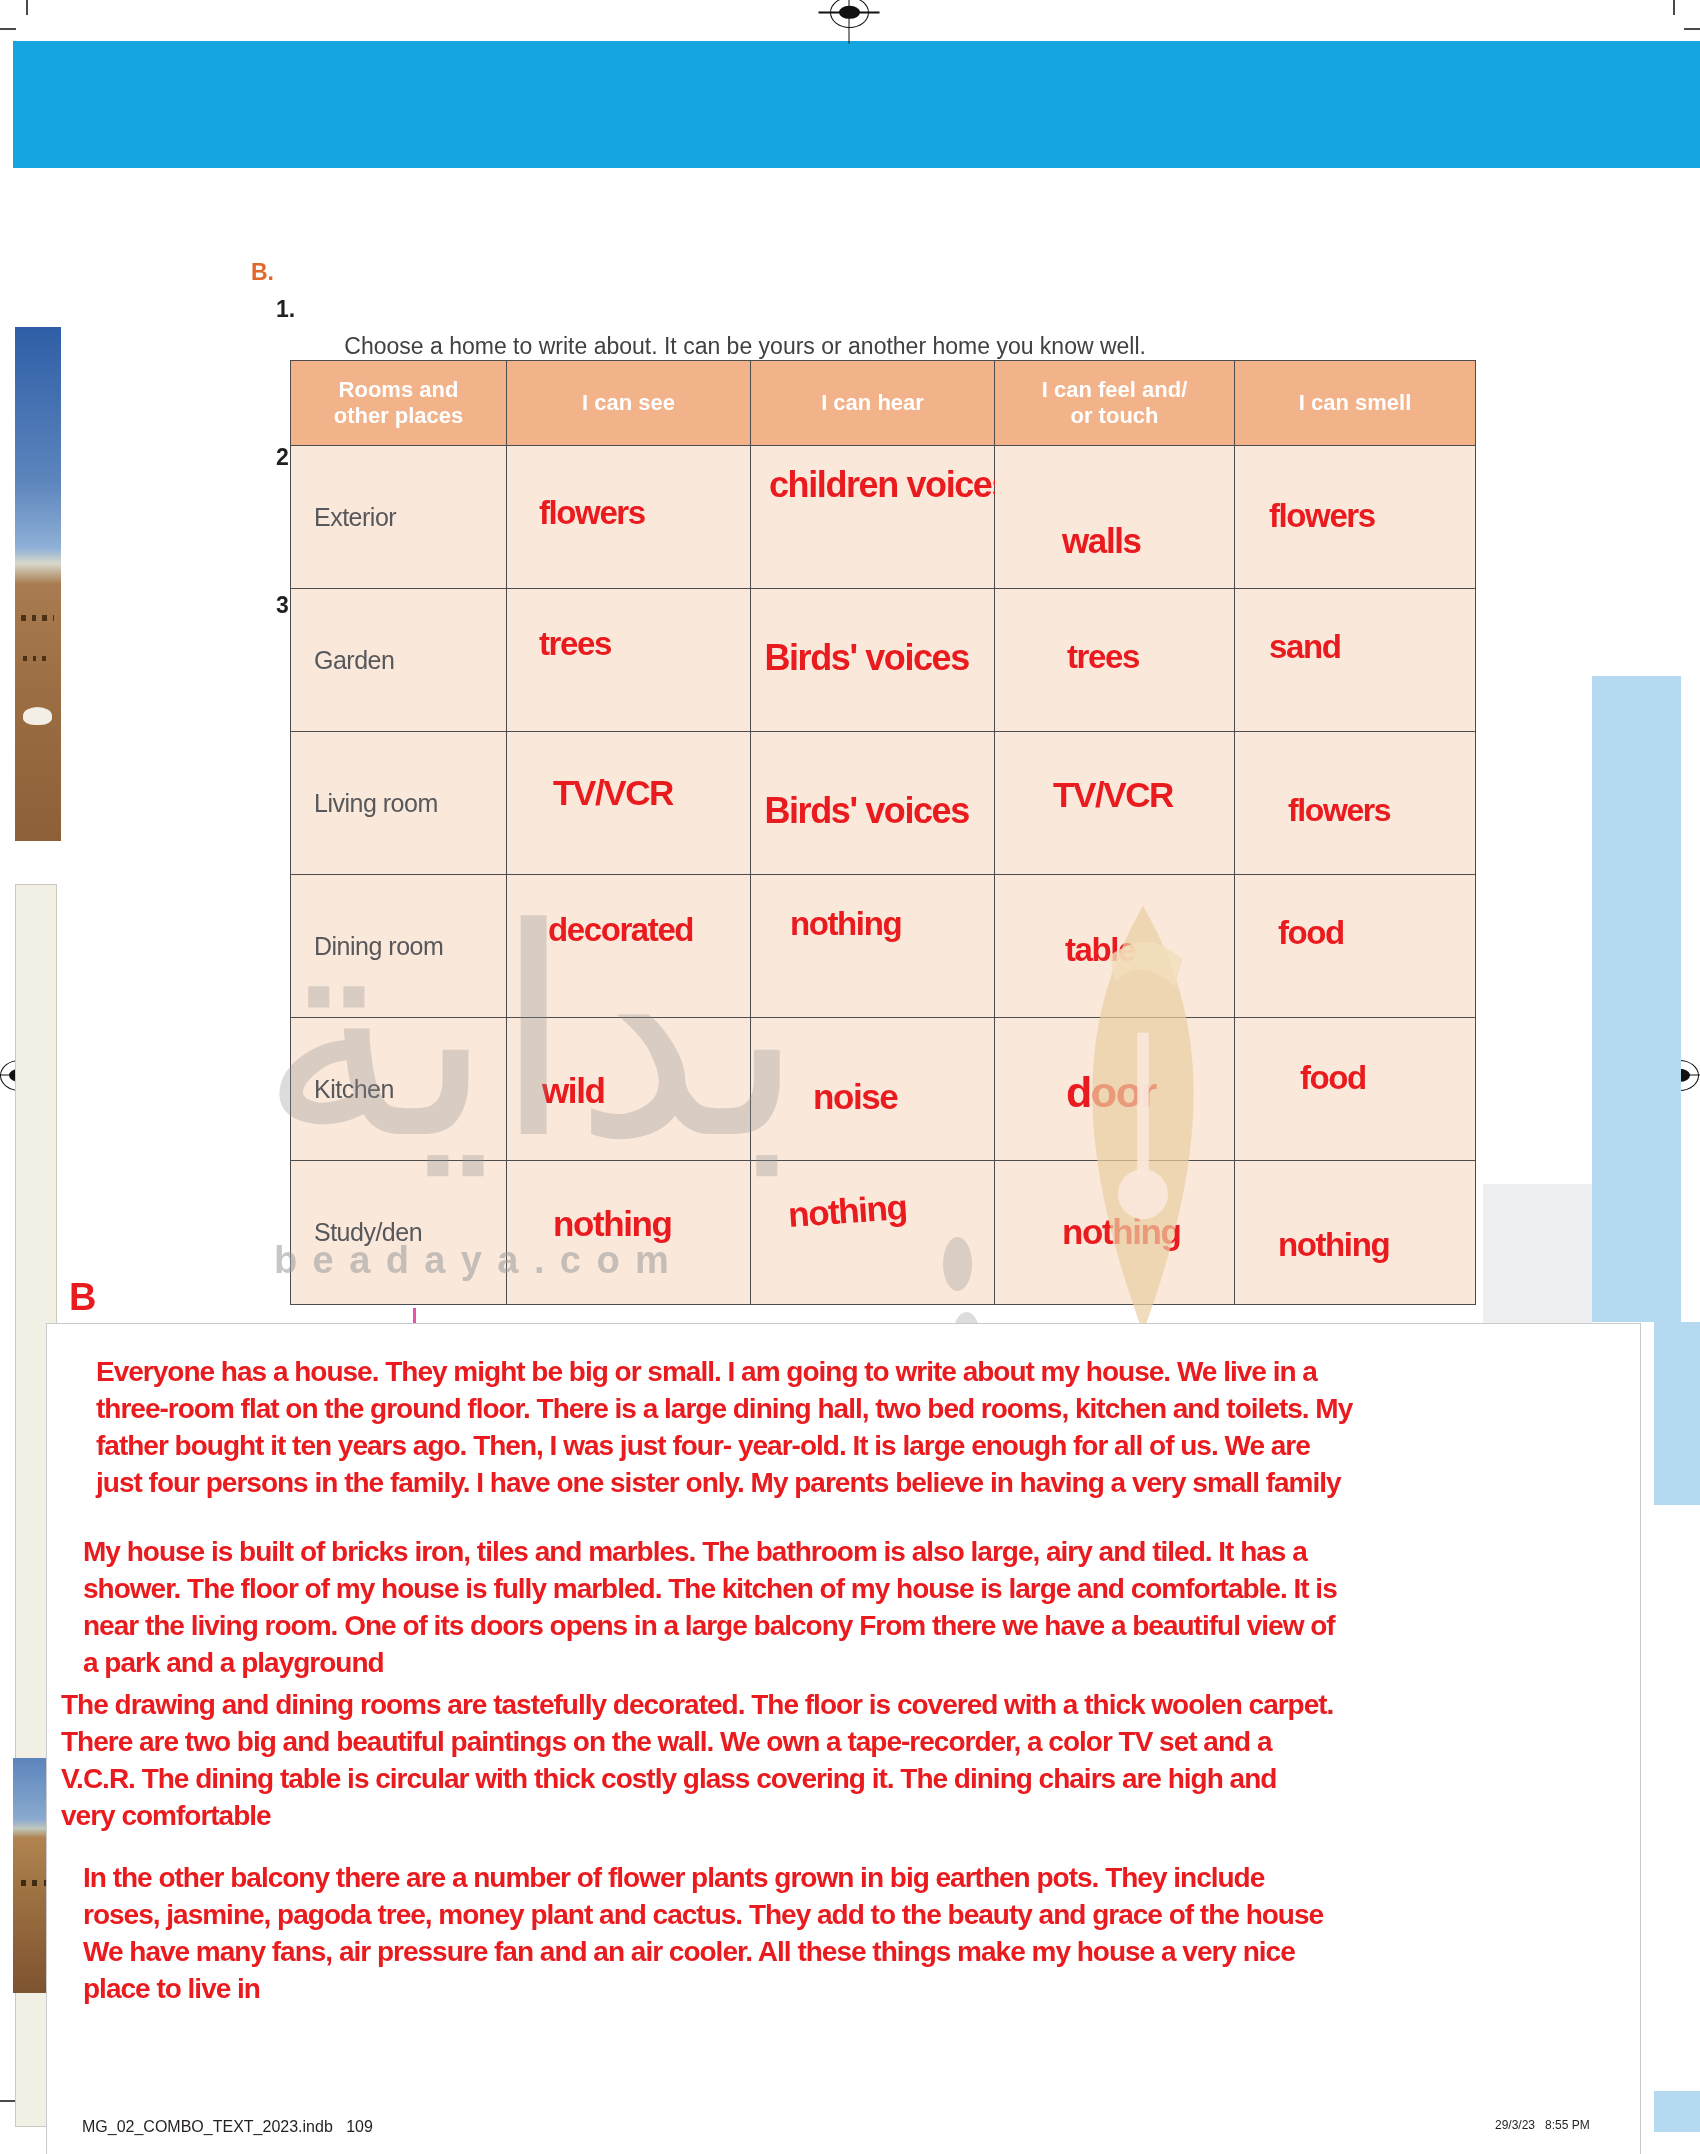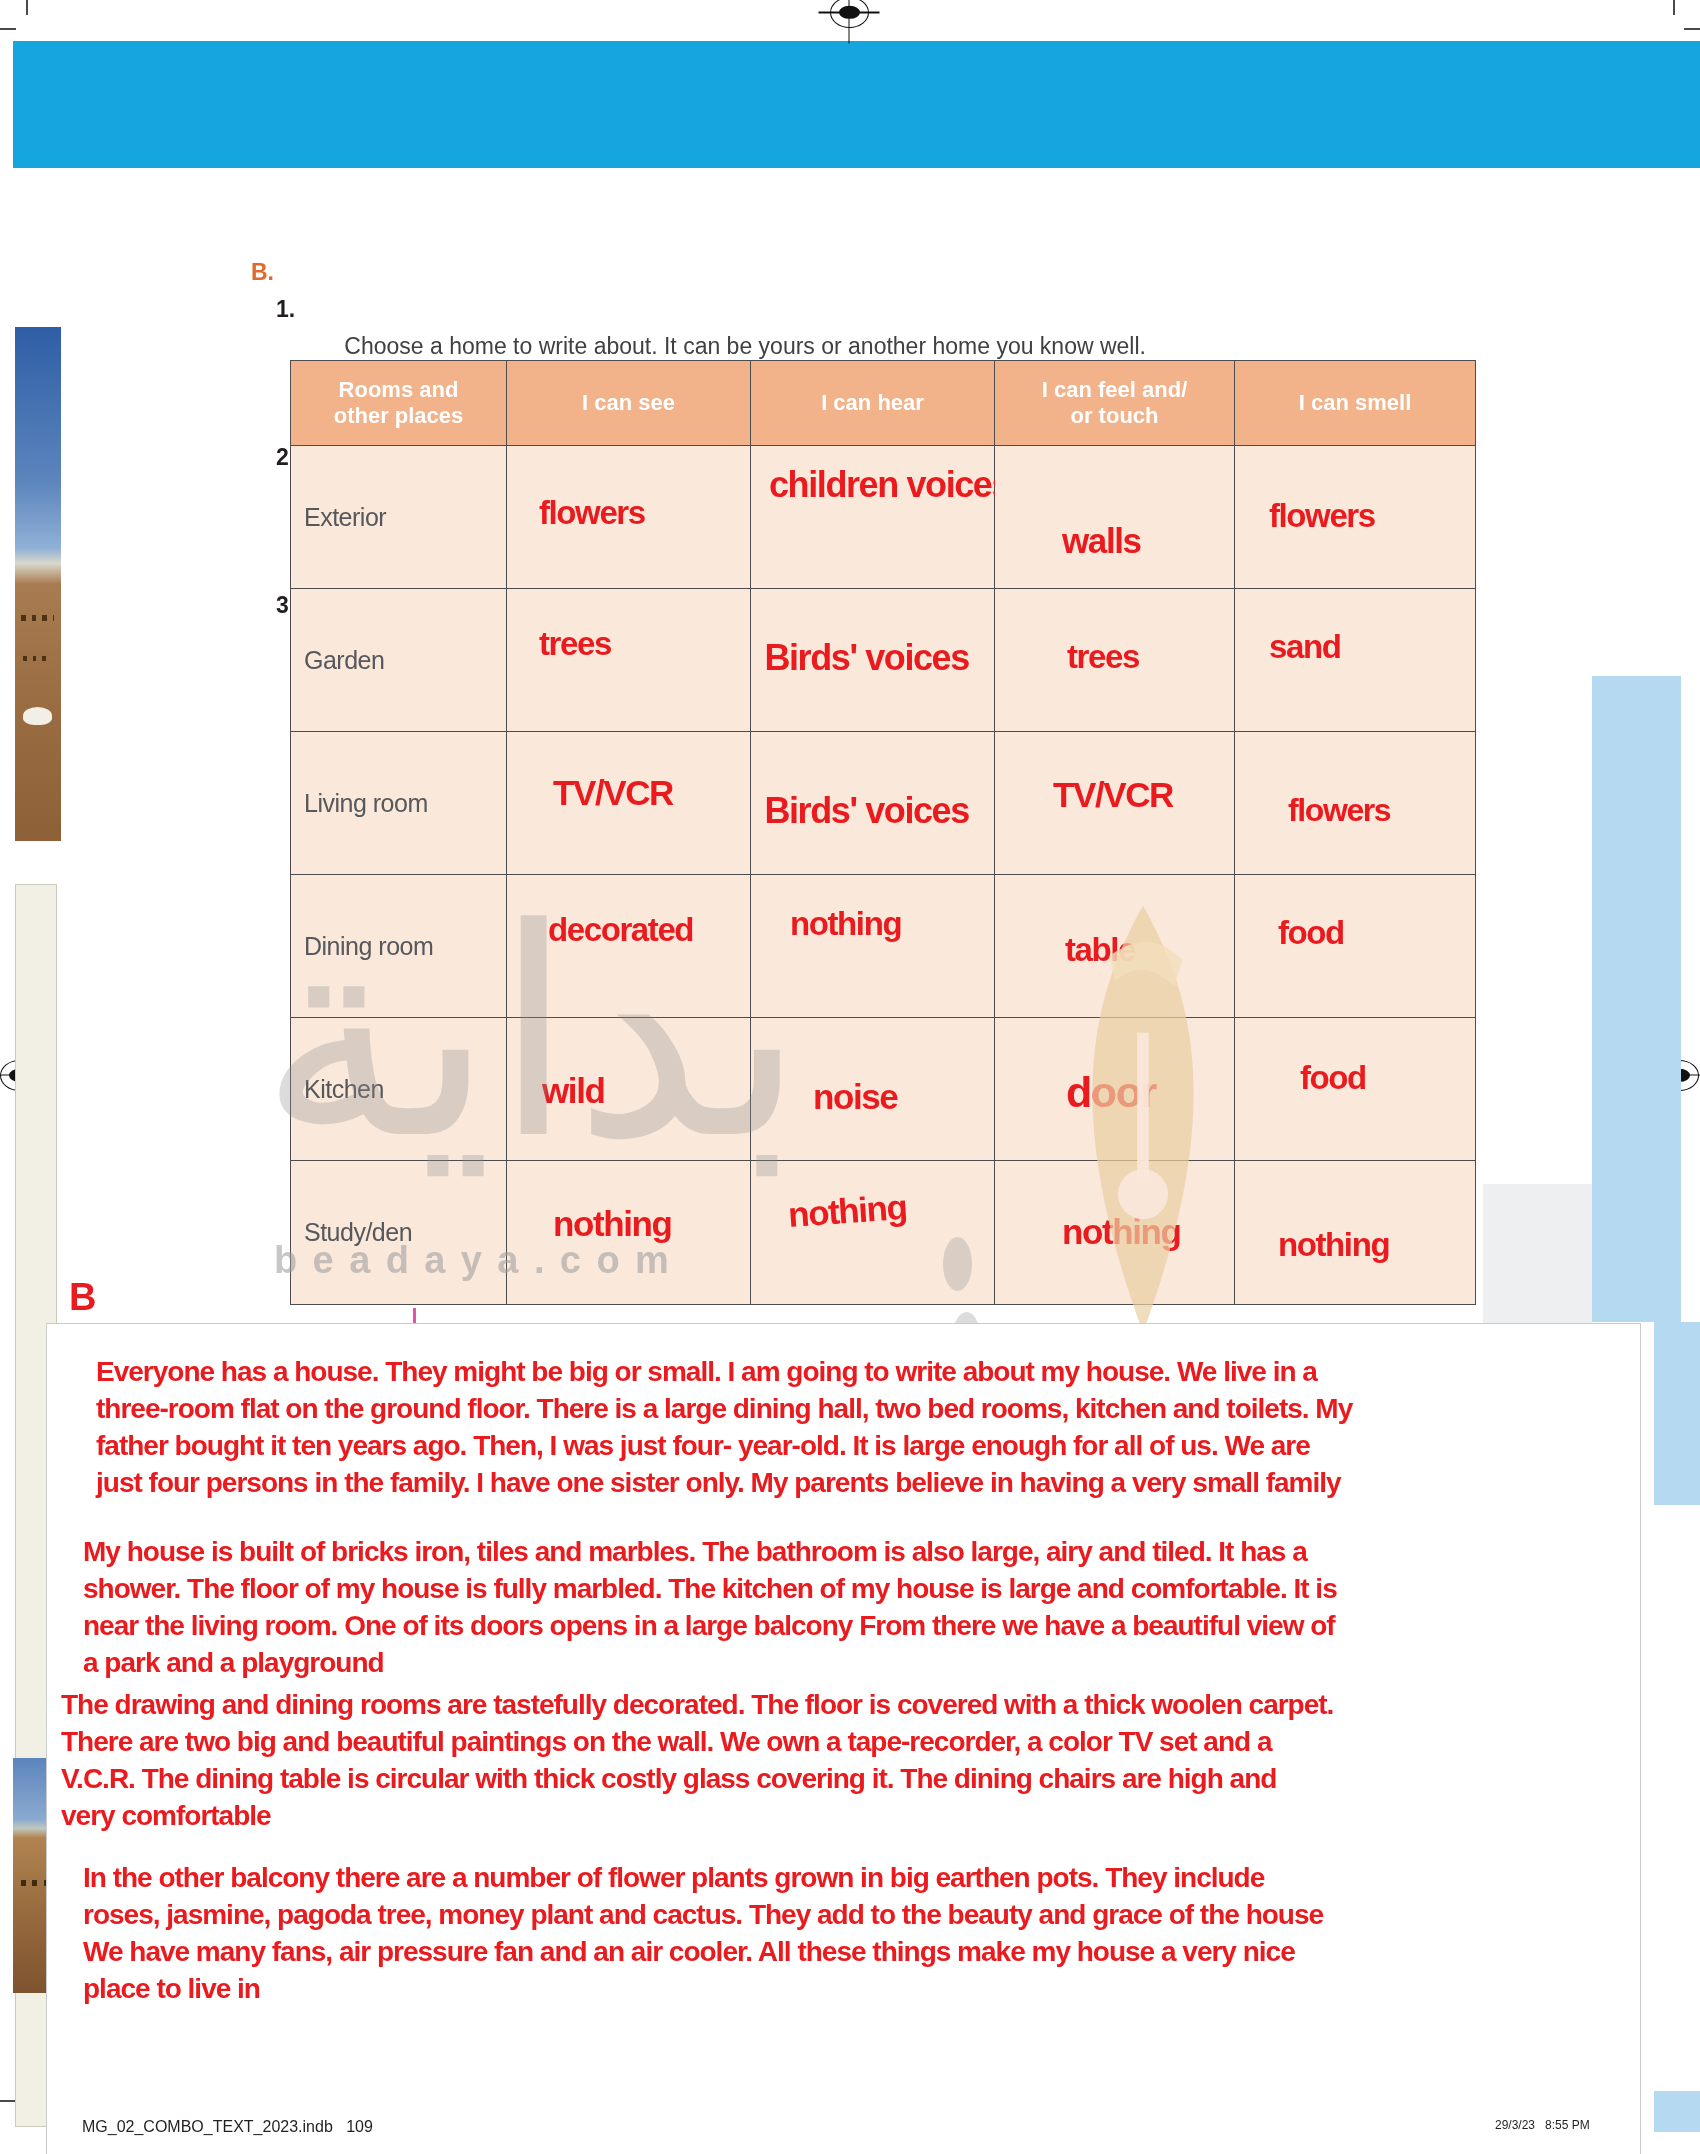--- a/index.html
+++ b/index.html
@@ -49,21 +49,21 @@
   .notes-table{position:absolute;left:290px;top:360px;display:grid;
       grid-template-columns:216px 244px 244px 240px 240px;
       grid-template-rows:85px repeat(6,143px);
       border:1.9px solid #4d4d4f;box-sizing:border-box;}
   .cell{border-right:1.9px solid #4d4d4f;border-bottom:1.9px solid #4d4d4f;box-sizing:border-box;position:relative;}
   .cell.lc{border-right:none;}
   .cell.lr{border-bottom:none;}
   .hcell{background:#F2B28A;color:#ffffff;font-weight:700;font-size:22px;line-height:26px;
          display:flex;align-items:center;justify-content:center;text-align:center;white-space:pre-line;}
   .bcell{background:#FAE8DB;}
-  .roomcell{display:flex;align-items:center;padding-left:13px;color:#57585B;font-size:25px;letter-spacing:-0.5px;}
+  .roomcell{display:flex;align-items:center;padding-left:23px;color:#57585B;font-size:25px;letter-spacing:-0.5px;}
   .val{position:absolute;color:#EA1B1E;font-weight:bold;white-space:nowrap;letter-spacing:-1.4px;line-height:1;}
   .v-0-see{left:32px;top:50px;font-size:33px}   .v-0-hear{left:18px;top:21px;font-size:36px}
   .v-0-feel{left:67px;top:77px;font-size:35px}  .v-0-smell{left:34px;top:53px;font-size:33px}
   .v-1-see{left:32px;top:38px;font-size:33px}   .v-1-hear{left:13.4px;top:51px;font-size:36px}
   .v-1-feel{left:72px;top:51px;font-size:33px}  .v-1-smell{left:34px;top:41px;font-size:33px}
   .v-2-see{left:46px;top:43px;font-size:35px}   .v-2-hear{left:13.4px;top:61px;font-size:36px}
   .v-2-feel{left:58px;top:45px;font-size:35px}  .v-2-smell{left:53px;top:62px;font-size:32px}
   .v-3-see{left:41px;top:38px;font-size:33px}   .v-3-hear{left:39px;top:32px;font-size:33px}
   .v-3-feel{left:70px;top:58px;font-size:33px}  .v-3-smell{left:43px;top:41px;font-size:33px}
   .v-4-see{left:35px;top:55px;font-size:35px}   .v-4-hear{left:62px;top:61px;font-size:35px}

